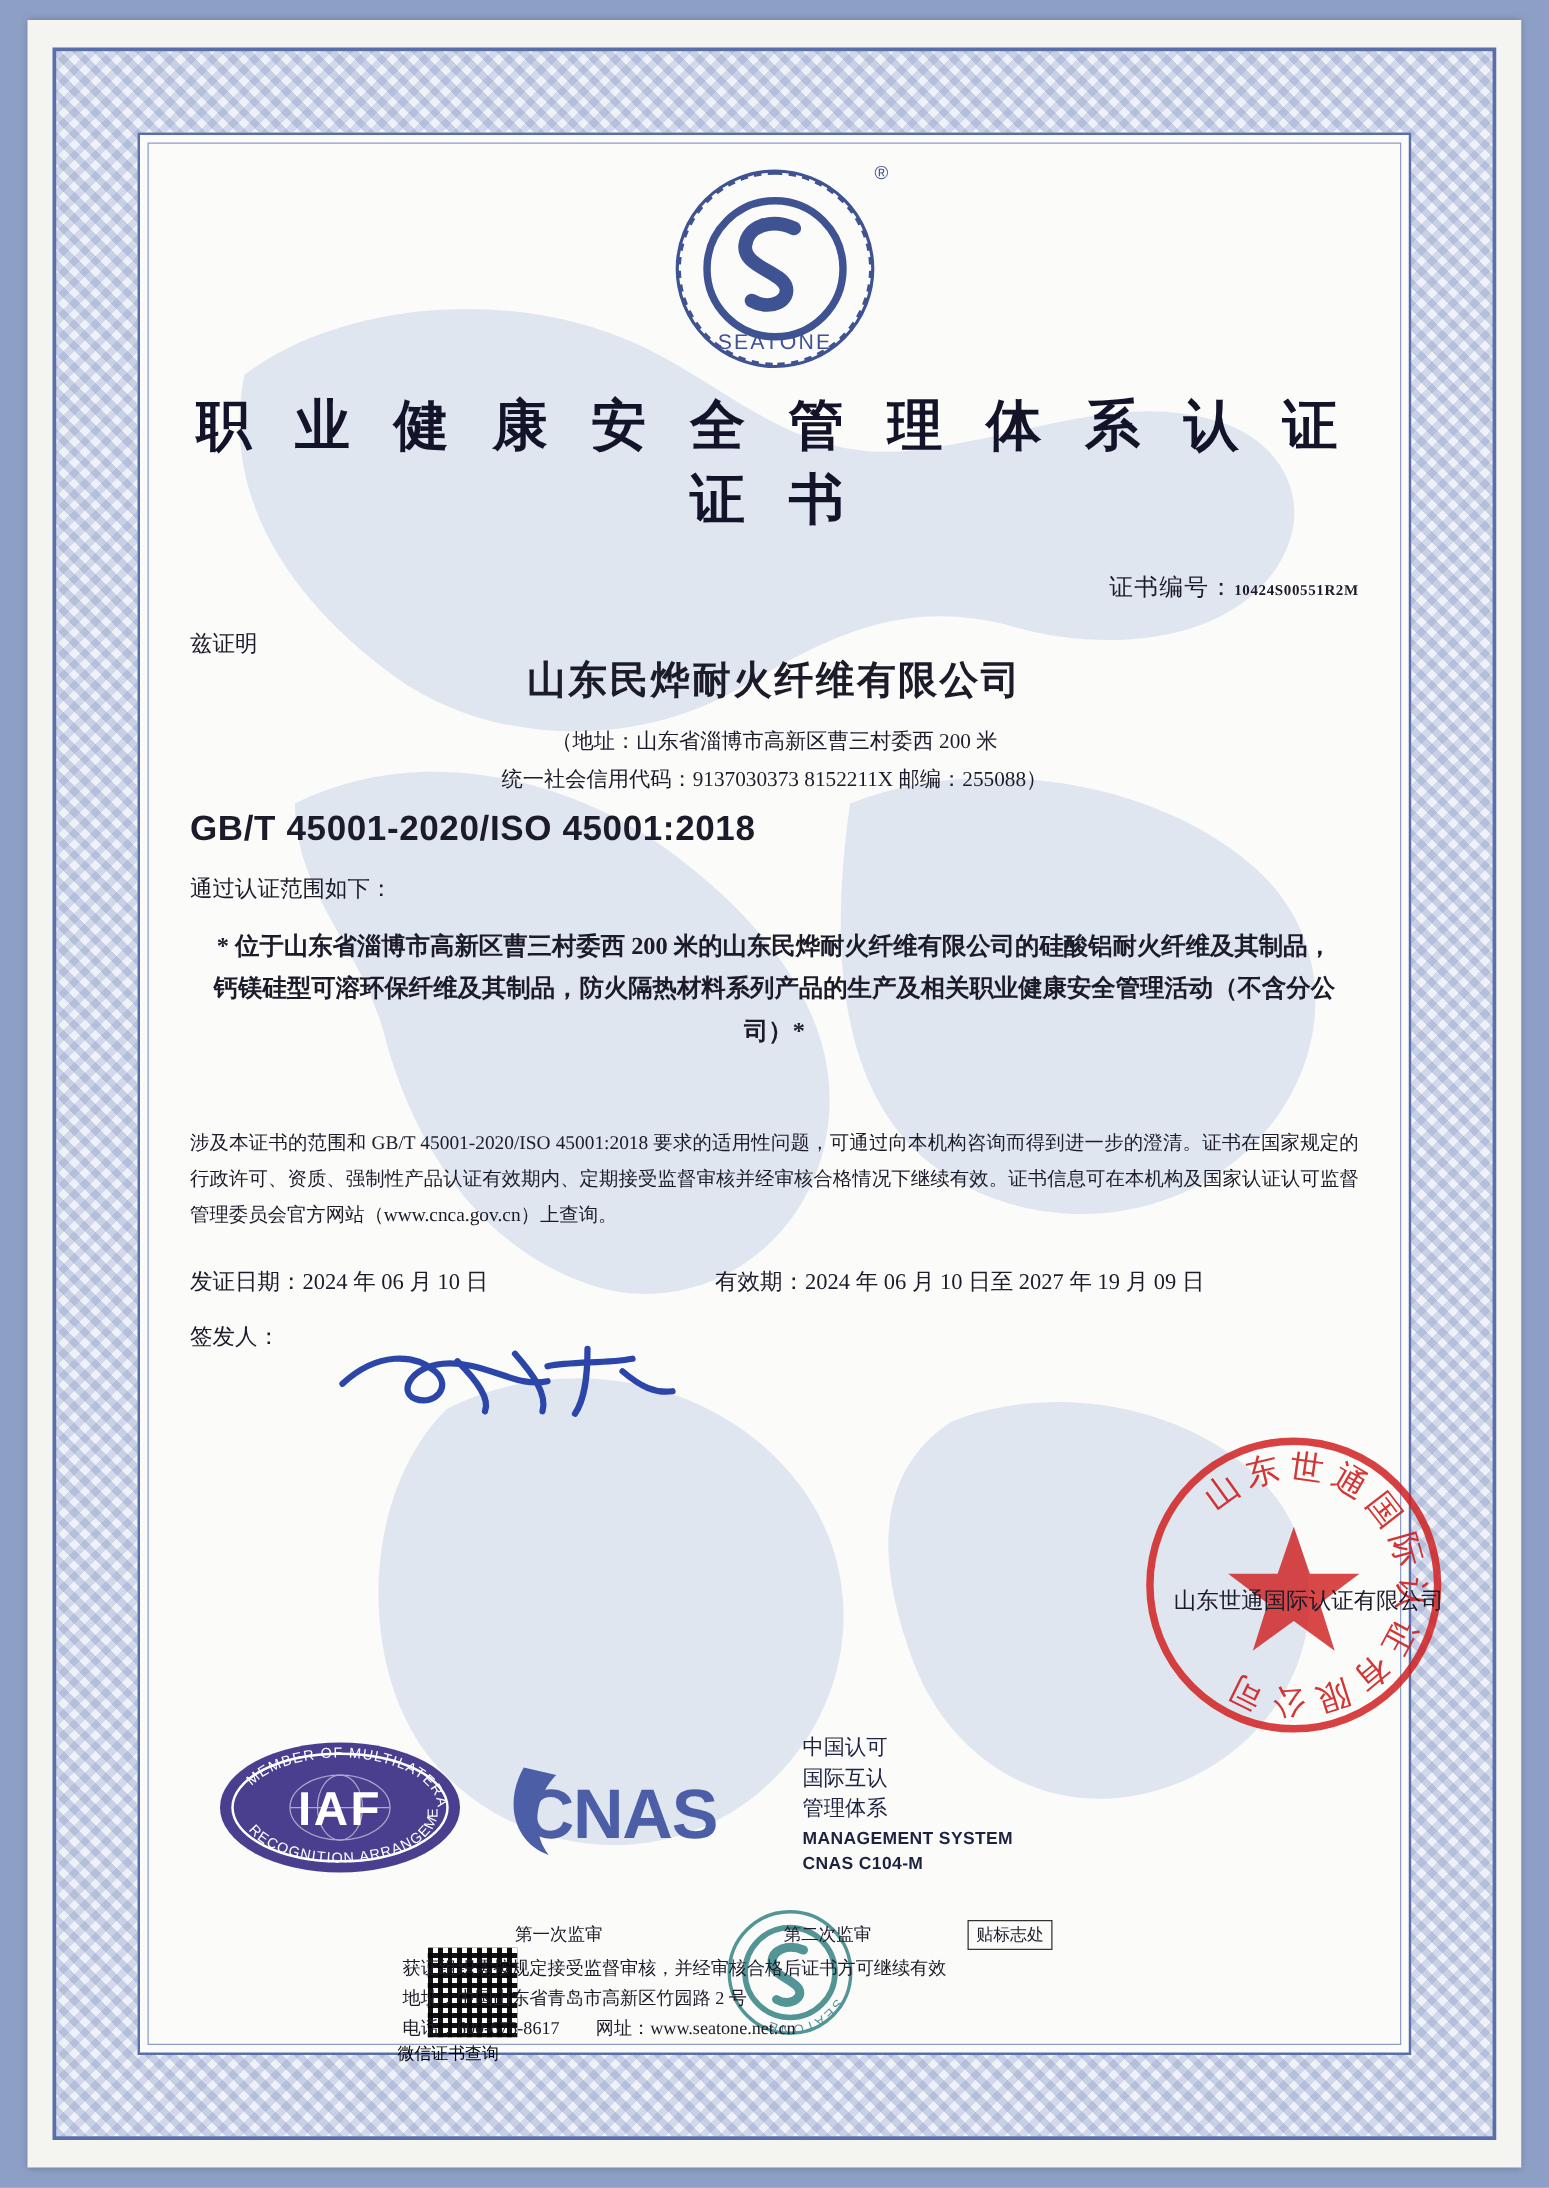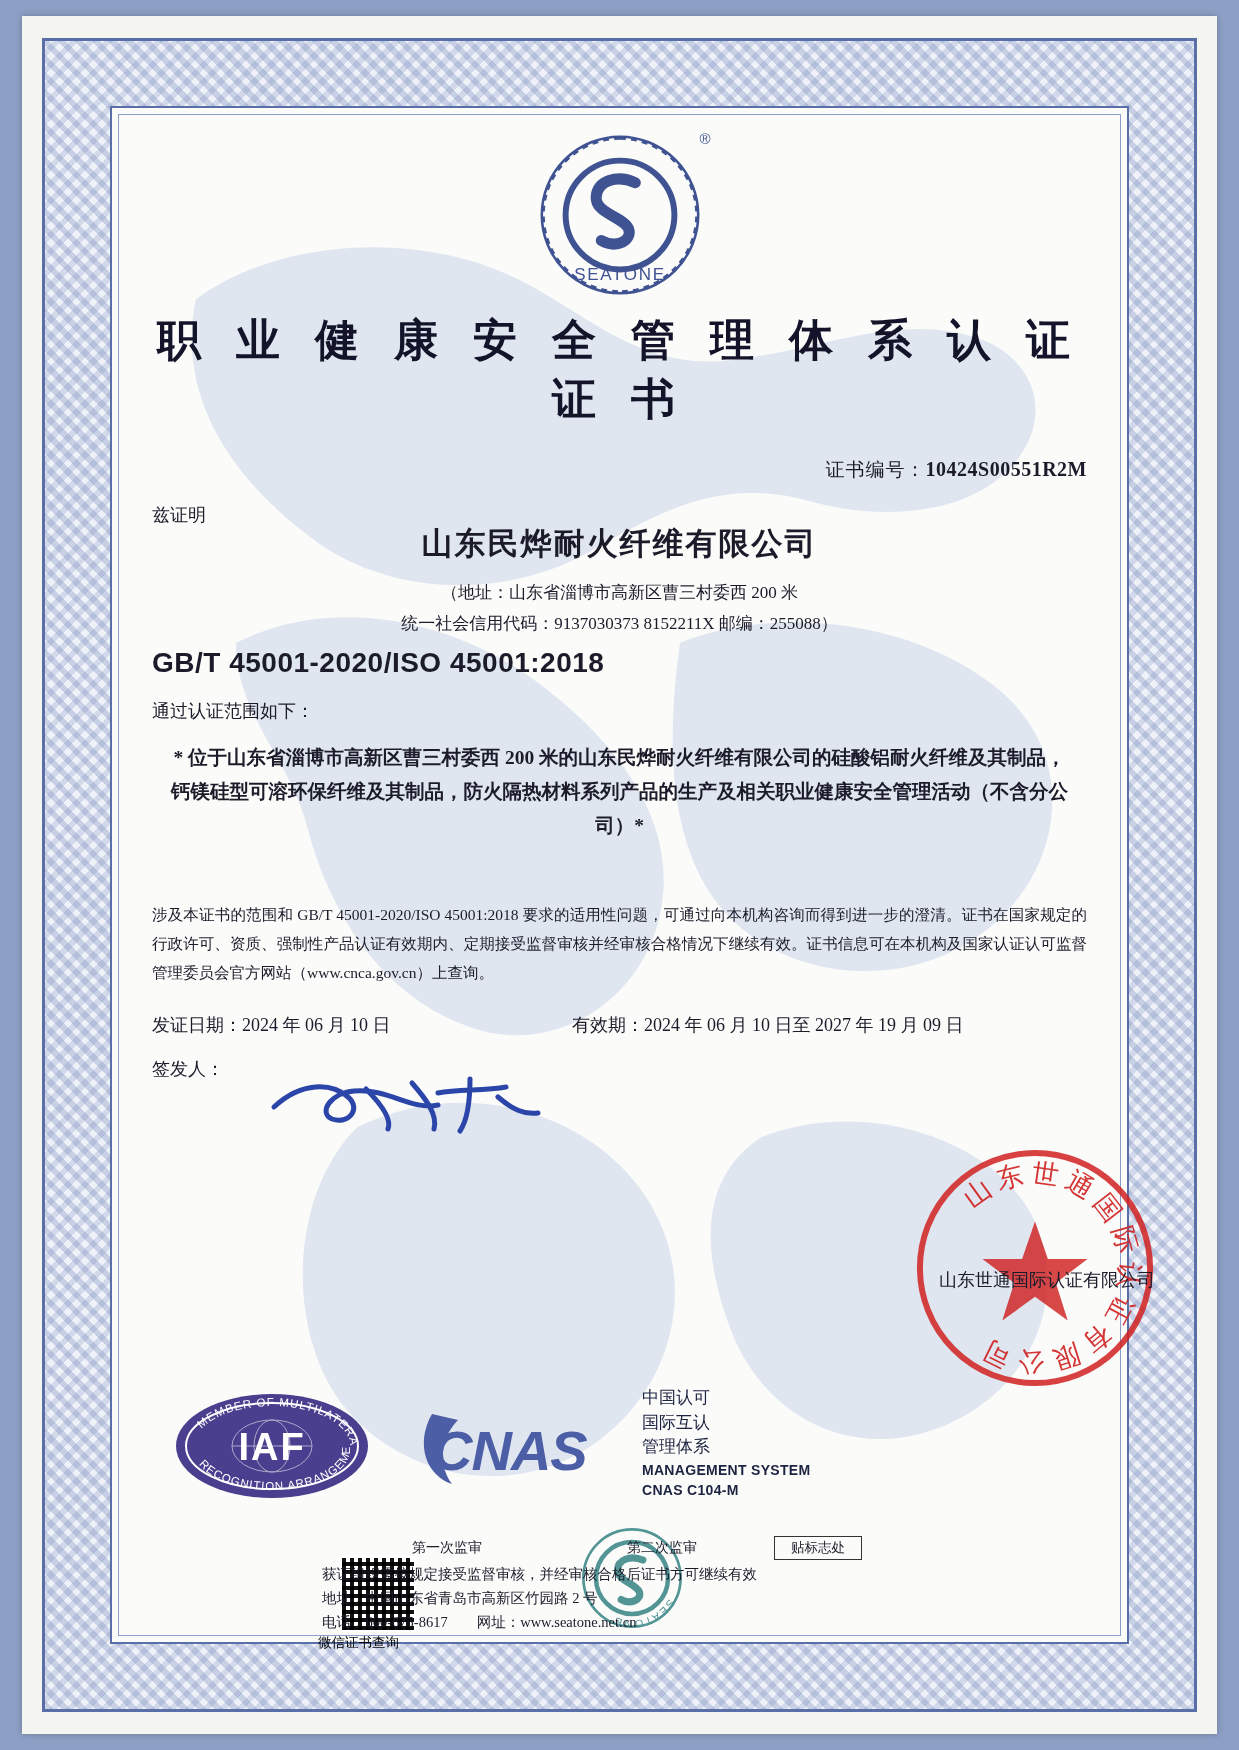--- a/index.html
+++ b/index.html
@@ -118,21 +118,21 @@
     margin-top: 2px;
   }
 
   .cert-no {
     text-align: right;
     margin-top: 28px;
     font-size: 19px;
     font-family: "Liberation Serif", serif;
   }
   .cert-no .label { letter-spacing: 1px; }
-  .cert-no .value { font-weight: bold; letter-spacing: 0.5px; font-size: 20px; }
+  .cert-no .value { font-weight: bold; letter-spacing: 0.5px; font-size: 12px; }
 
   .hereby {
     margin-top: 20px;
     font-size: 18px;
     font-family: "Liberation Serif", serif;
   }
 
   .company {
     text-align: center;
     font-size: 31px;
@@ -245,22 +245,22 @@
     height: 130px;
   }
   .iaf {
     position: absolute;
     left: 0; top: 4px;
     width: 200px; height: 112px;
   }
   .iaf svg { width: 200px; height: 112px; }
   .cnas {
     position: absolute;
-    left: 246px; top: 10px;
-    width: 205px; height: 100px; font-style: italic;
+    left: 233px; top: 10px;
+    width: 205px; height: 100px;
   }
   .cnas svg { width: 205px; height: 100px; }
   .cnas-text {
     position: absolute;
     left: 470px;
     top: 0px;
     font-size: 17px;
     line-height: 1.45;
     color: #1c2340;
     font-family: "Liberation Serif", serif;
@@ -286,21 +286,21 @@
   .footer-row1 {
     display: flex;
     align-items: center;
     gap: 0;
     font-size: 14px;
   }
   .f-audit1 { width: 250px; text-align: center; }
   .f-audit2 { width: 180px; text-align: center; }
   .f-label-box {
     border: 1px solid #333;
-    padding: 2px 16px;
+    padding: 2px 6px;
     font-size: 13.5px;
     margin-left: 22px;
   }
   .footer-center { margin-top: 4px; }
   .footer-center div { margin-top: 5px; }
 
   .qr {
     position: absolute;
     left: 318px;
     top: 1540px;

